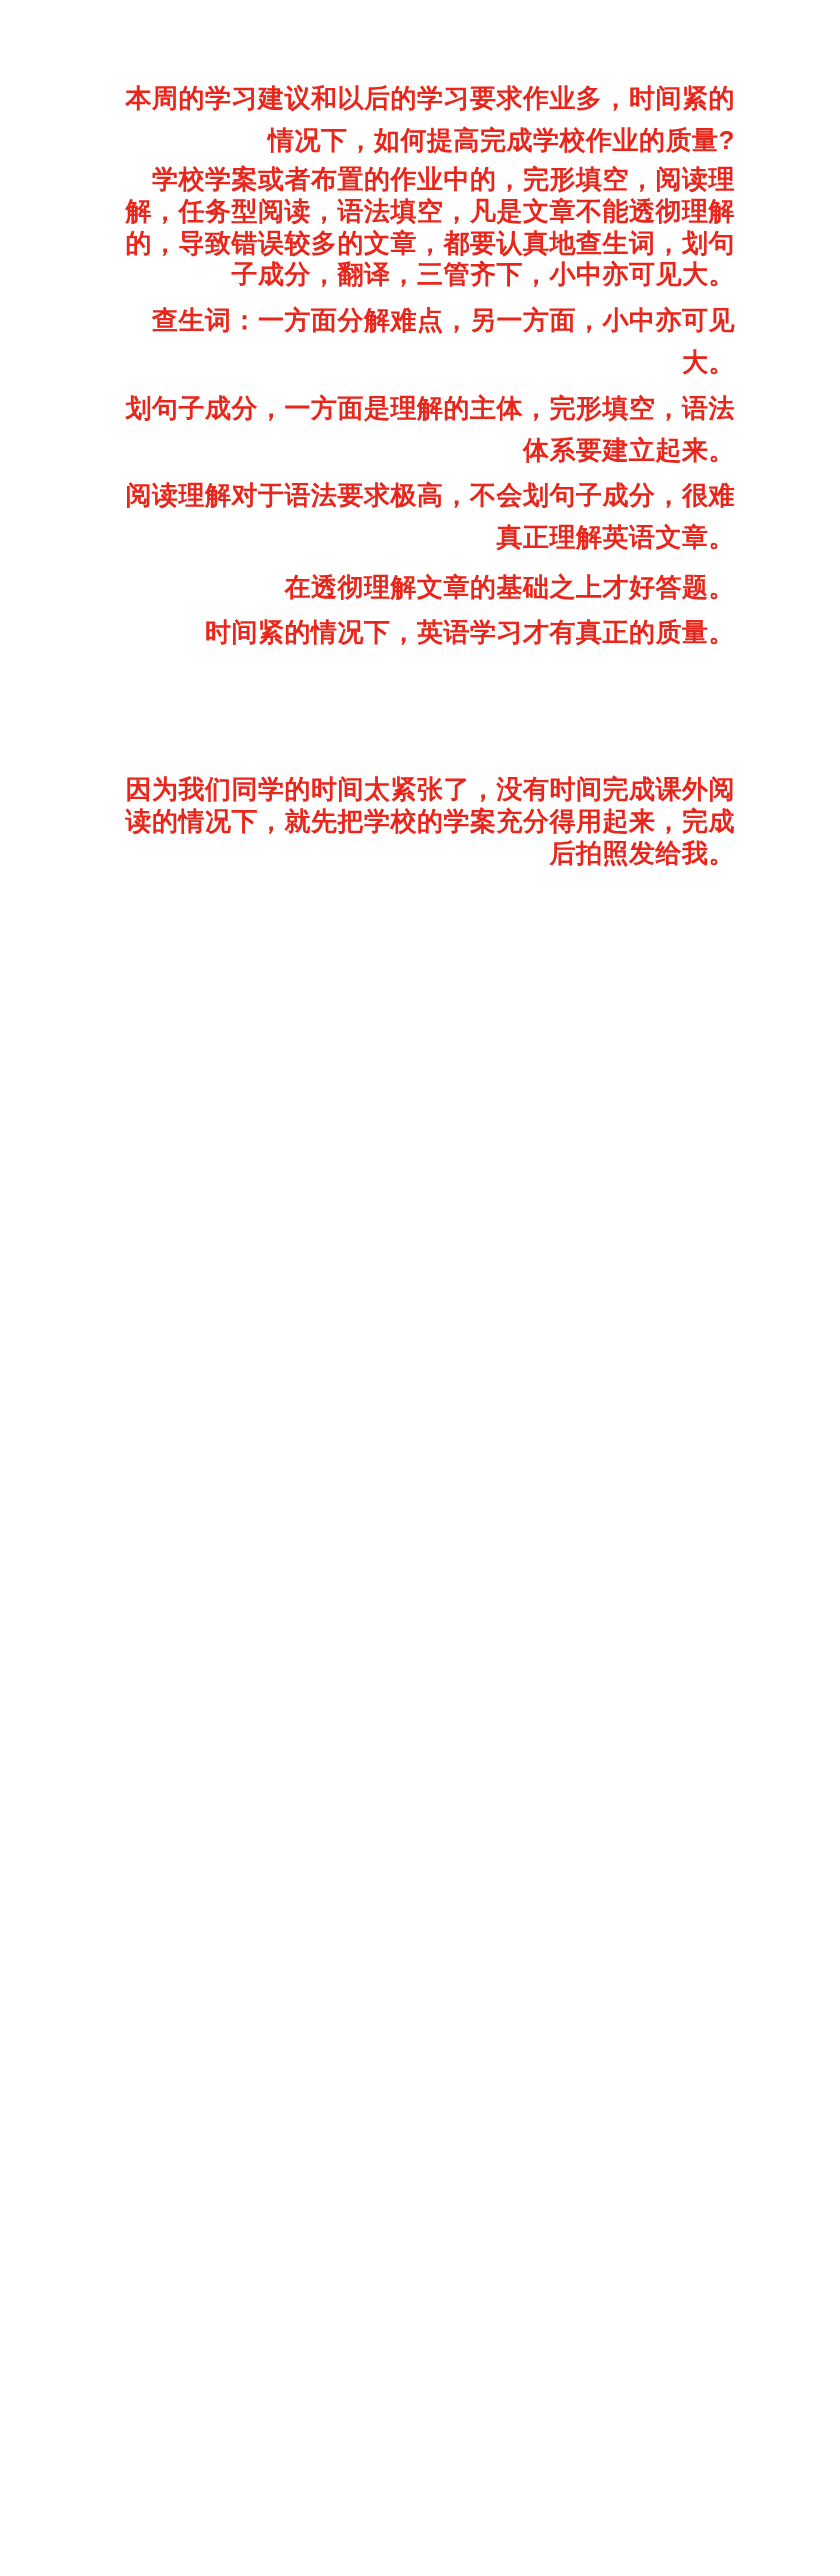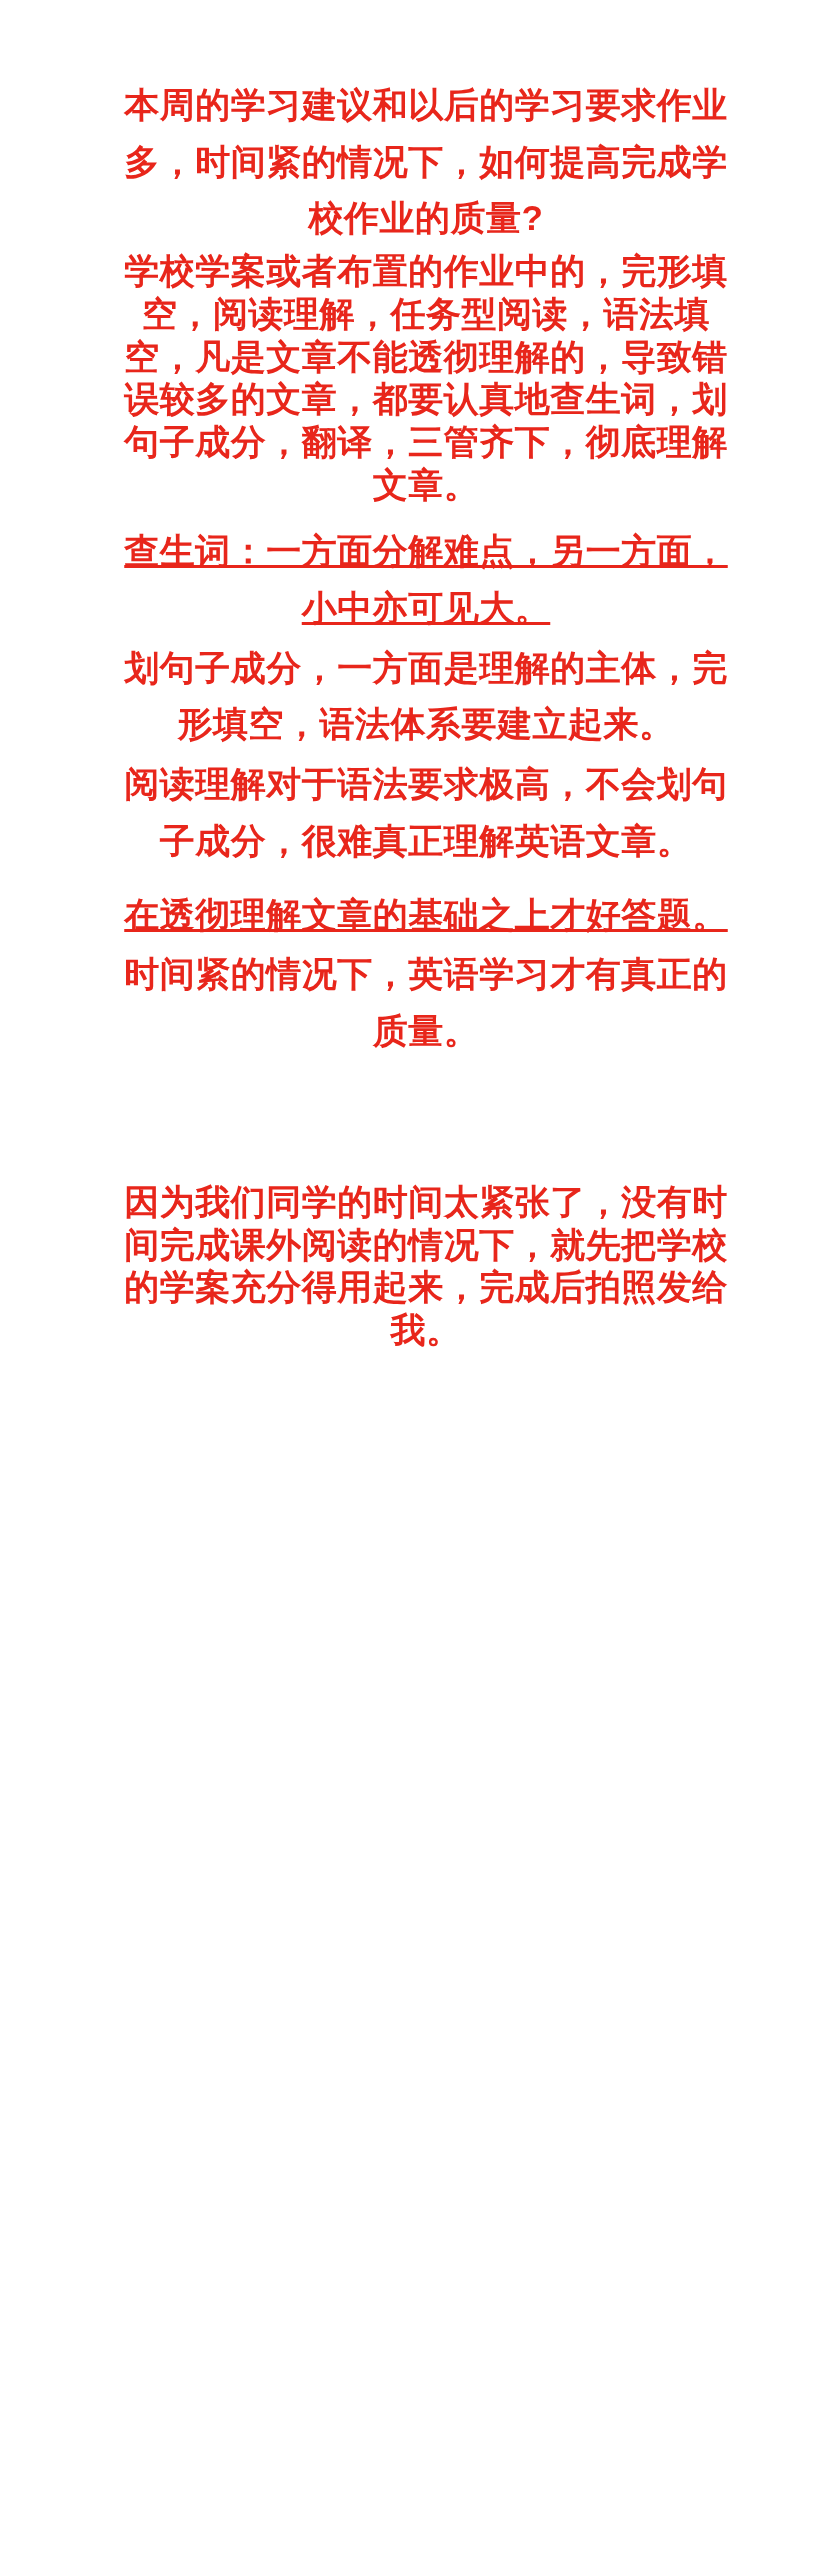--- a/index.html
+++ b/index.html
@@ -23,51 +23,50 @@
     height: 2643px;
     background: #ffffff;
   }
   .content {
     position: absolute;
     left: 117px;
     top: 77px;
     width: 618px;
   }
   .para {
-    font-size: 35px;
+    font-size: 26px;
     font-weight: bold;
     line-height: 1.62;
     letter-spacing: 0.5px;
     color: #e8261b;
     margin: 0 0 3.1px 0;
-    text-align: center;
+    text-align: right;
     word-break: break-all;
   }
   .para.tight {
     line-height: 1.22;
     margin-bottom: 0;
   }
   .para.tight-follow {
     line-height: 1.62;
-    margin-top: 17px;
-    text-decoration: underline;
+    margin-top: 8px;
   }
   .spacer-block {
     height: 118px;
   }
 </style>
 </head>
 <body>
 
 <div class="page">
   <div class="content">
 
     <p class="para">本周的学习建议和以后的学习要求作业多，时间紧的情况下，如何提高完成学校作业的质量?</p>
 
-    <p class="para tight">学校学案或者布置的作业中的，完形填空，阅读理解，任务型阅读，语法填空，凡是文章不能透彻理解的，导致错误较多的文章，都要认真地查生词，划句子成分，翻译，三管齐下，彻底理解文章。</p>
+    <p class="para tight">学校学案或者布置的作业中的，完形填空，阅读理解，任务型阅读，语法填空，凡是文章不能透彻理解的，导致错误较多的文章，都要认真地查生词，划句子成分，翻译，三管齐下，小中亦可见大。</p>
 
     <p class="para tight-follow">查生词：一方面分解难点，另一方面，小中亦可见大。</p>
 
     <p class="para">划句子成分，一方面是理解的主体，完形填空，语法体系要建立起来。</p>
 
     <p class="para">阅读理解对于语法要求极高，不会划句子成分，很难真正理解英语文章。</p>
 
 
     <p class="para tight-follow">在透彻理解文章的基础之上才好答题。</p>
 

